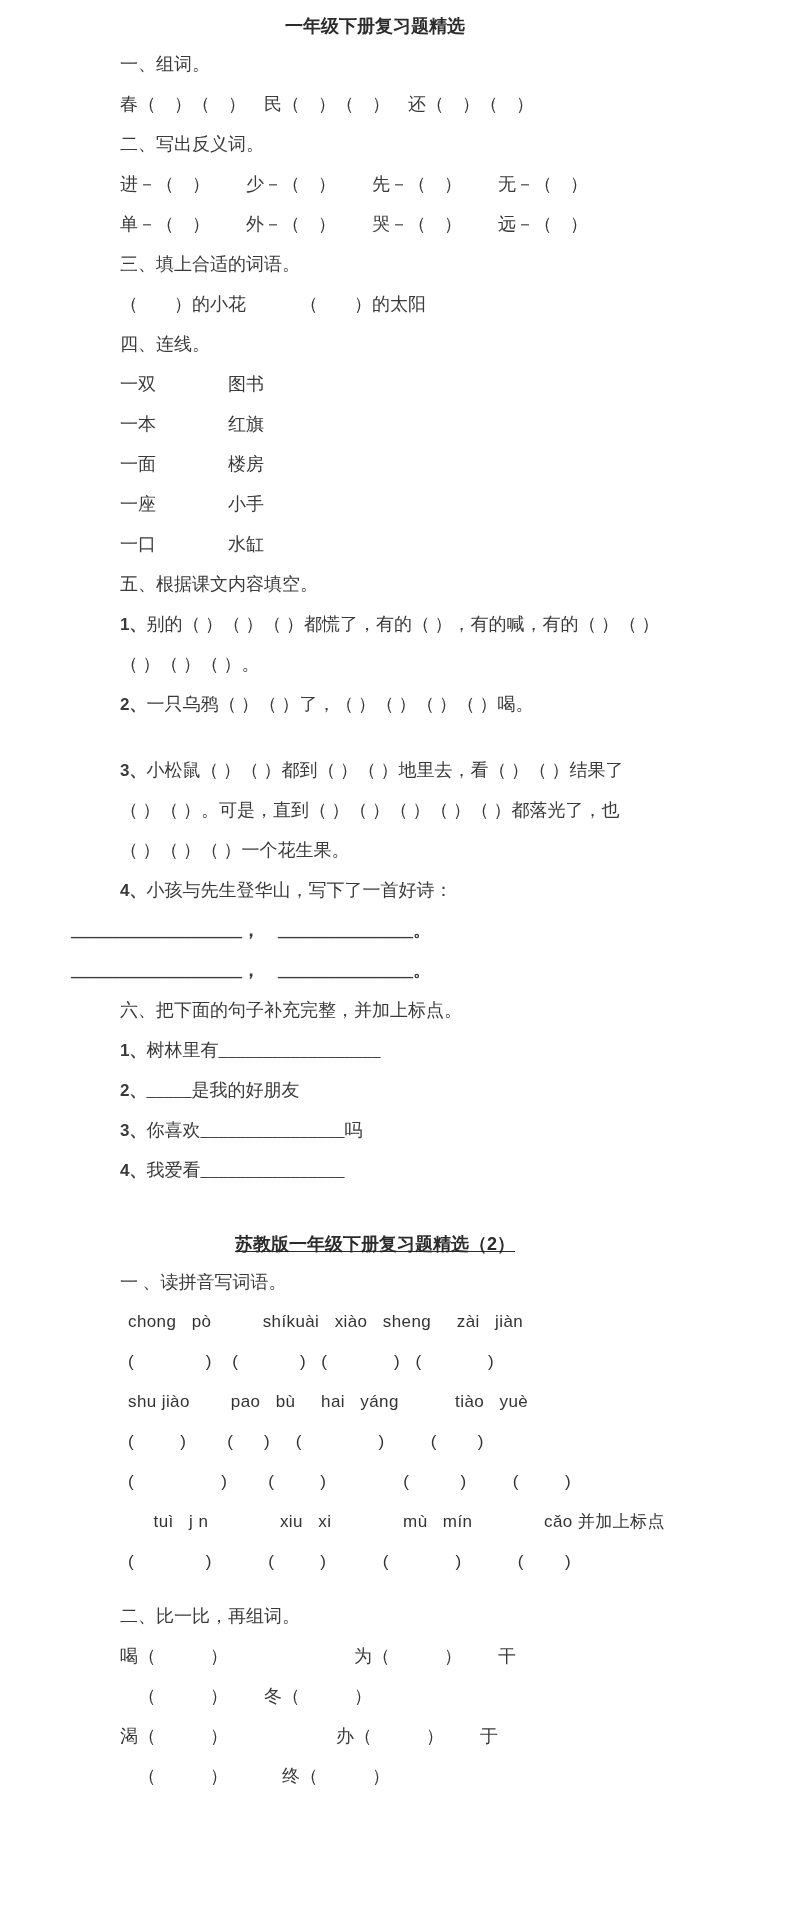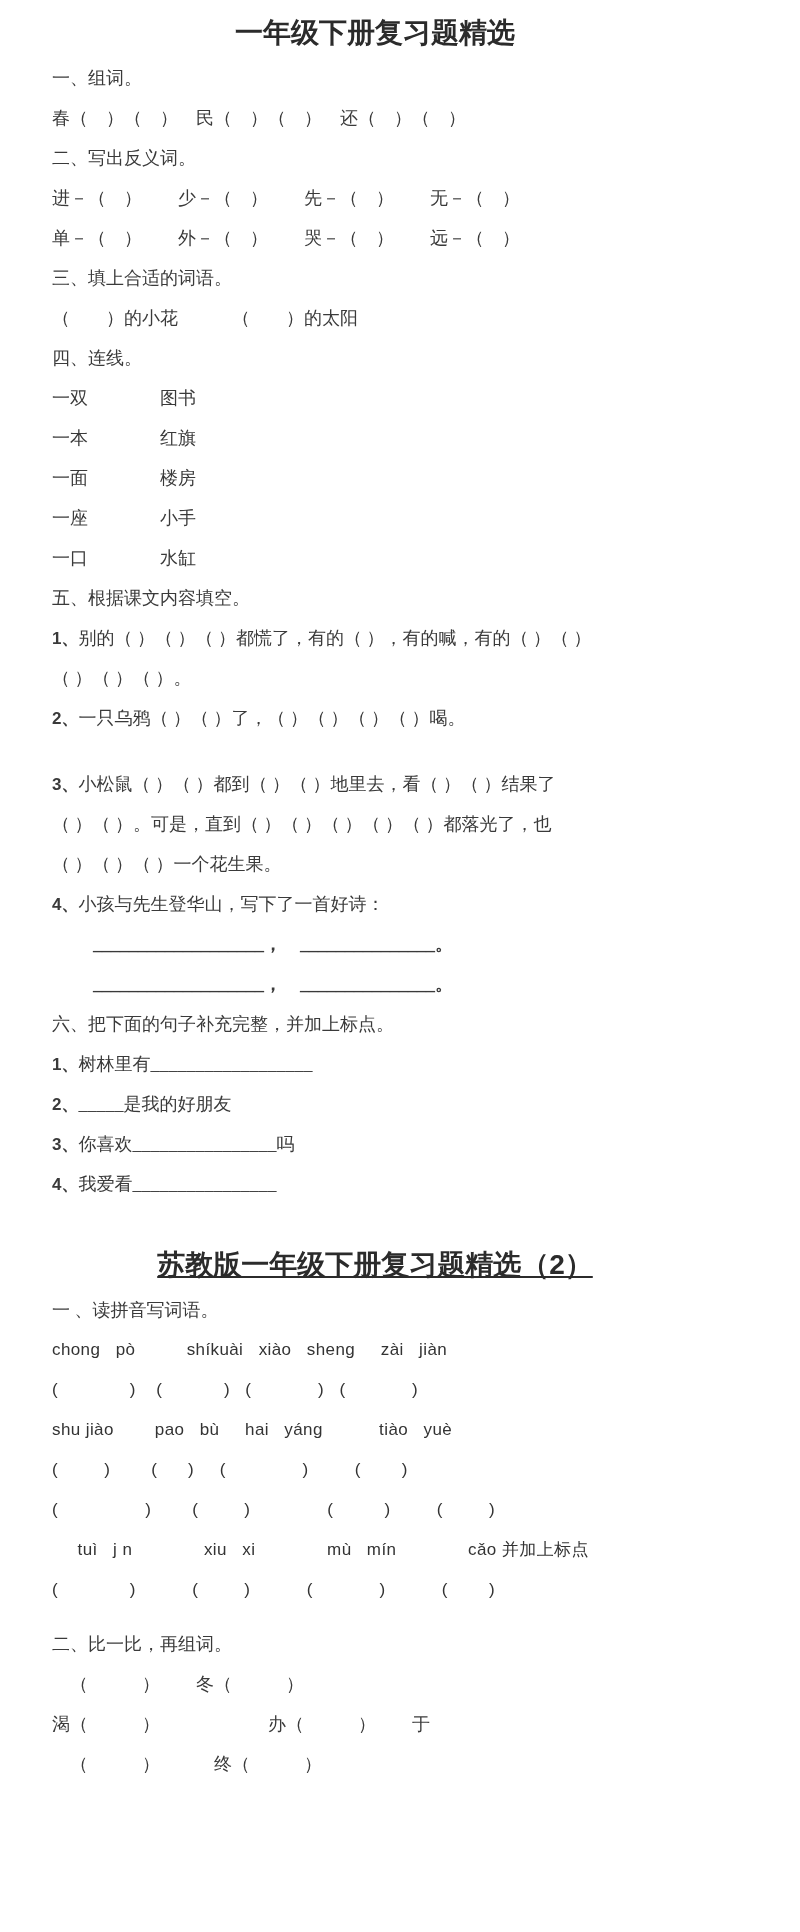--- a/index.html
+++ b/index.html
@@ -7,51 +7,52 @@
     width:800px;
     min-height:1932px;
     background:#ffffff;
     font-family:"Liberation Serif", serif;
     color:#3a3a3a;
   }
   .doc{width:800px;}
   .title{
     font-family:"Liberation Sans", sans-serif;
     font-weight:bold;
-    font-size:28px;
+    font-size:18px;
     color:#2b2b2b;
     text-align:center;
     margin:0;
     padding:14px 50px 6px 0;
     white-space:pre;
   }
   .title2{
     padding-top:42px;
     text-decoration:underline;
   }
   .ln{
-    padding-left:52px;
+    padding-left:120px;
     font-size:18px;
     line-height:40px;
     height:40px;
     white-space:pre;
   }
   .num{
     font-family:"Liberation Sans", sans-serif;
     font-weight:bold;
     font-size:17px;
   }
   .py{
     font-family:"Liberation Sans", sans-serif;
     font-size:17px;
     letter-spacing:0.4px;
     color:#333333;
+    margin-left:8px;
   }
   .blanks{
-    padding-left:93px;
+    padding-left:71px;
     font-weight:bold;
   }
   .gap{margin-top:26px;}
   .hdgap{margin-top:14px;}
 </style>
 </head>
 <body>
 
 <div class="doc">
 
@@ -90,17 +91,18 @@
 
   <div class="ln">一 、读拼音写词语。</div>
   <div class="ln py">chong   pò          shíkuài   xiào   sheng     zài   jiàn</div>
   <div class="ln py">(              )    (            )   (             )   (             )</div>
   <div class="ln py">shu jiào        pao   bù     hai   yáng           tiào   yuè</div>
   <div class="ln py">(         )        (      )     (               )         (        )</div>
   <div class="ln py">(                 )        (         )               (          )         (         )</div>
   <div class="ln py">     tuì   j n              xiu   xi              mù   mín              cǎo 并加上标点</div>
   <div class="ln py">(              )           (         )           (             )           (        )</div>
   <div class="ln hdgap">二、比一比，再组词。</div>
+  <div class="ln">喝（　　　）　　　　　　　为（　　　）　　干</div>
   <div class="ln">　（　　　）　　冬（　　　）</div>
   <div class="ln">渴（　　　）　　　　　　办（　　　）　　于</div>
   <div class="ln">　（　　　）　　　终（　　　）</div>
 
 </div>
 
 </body></html>

